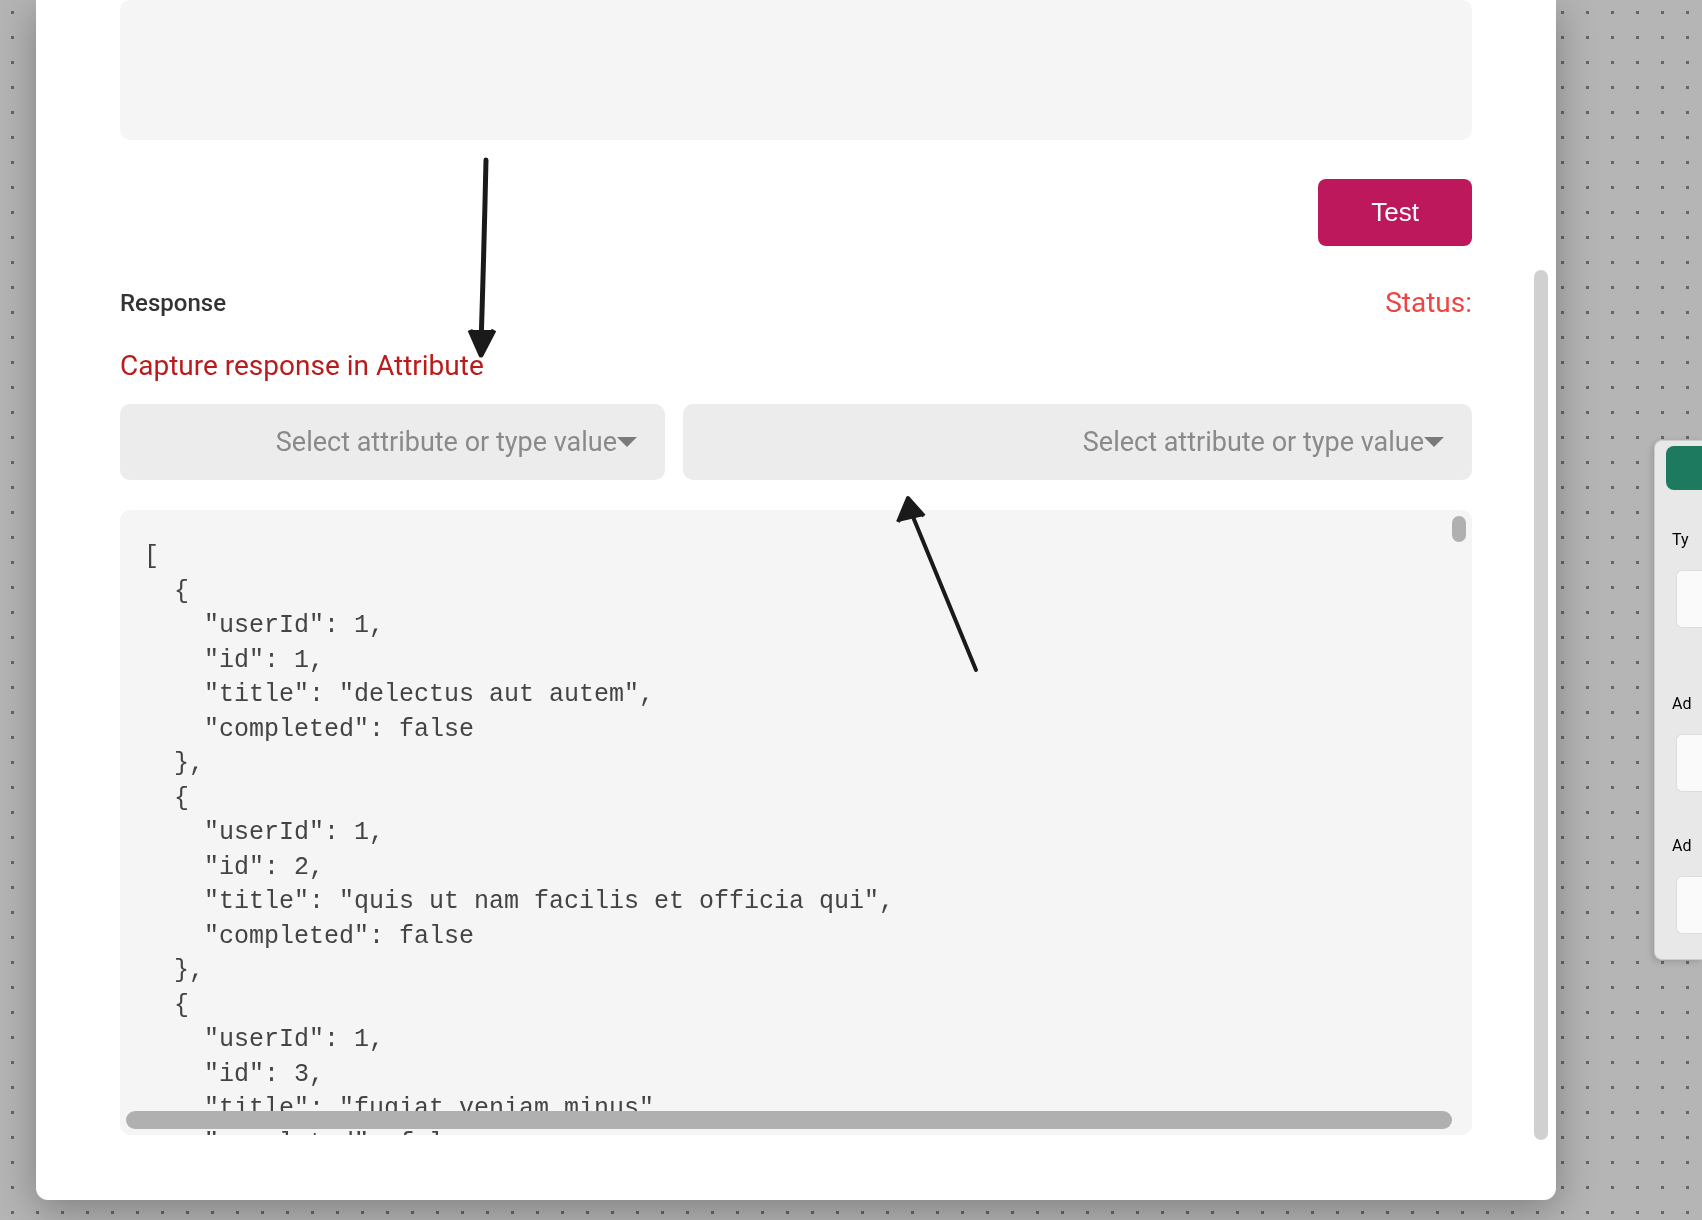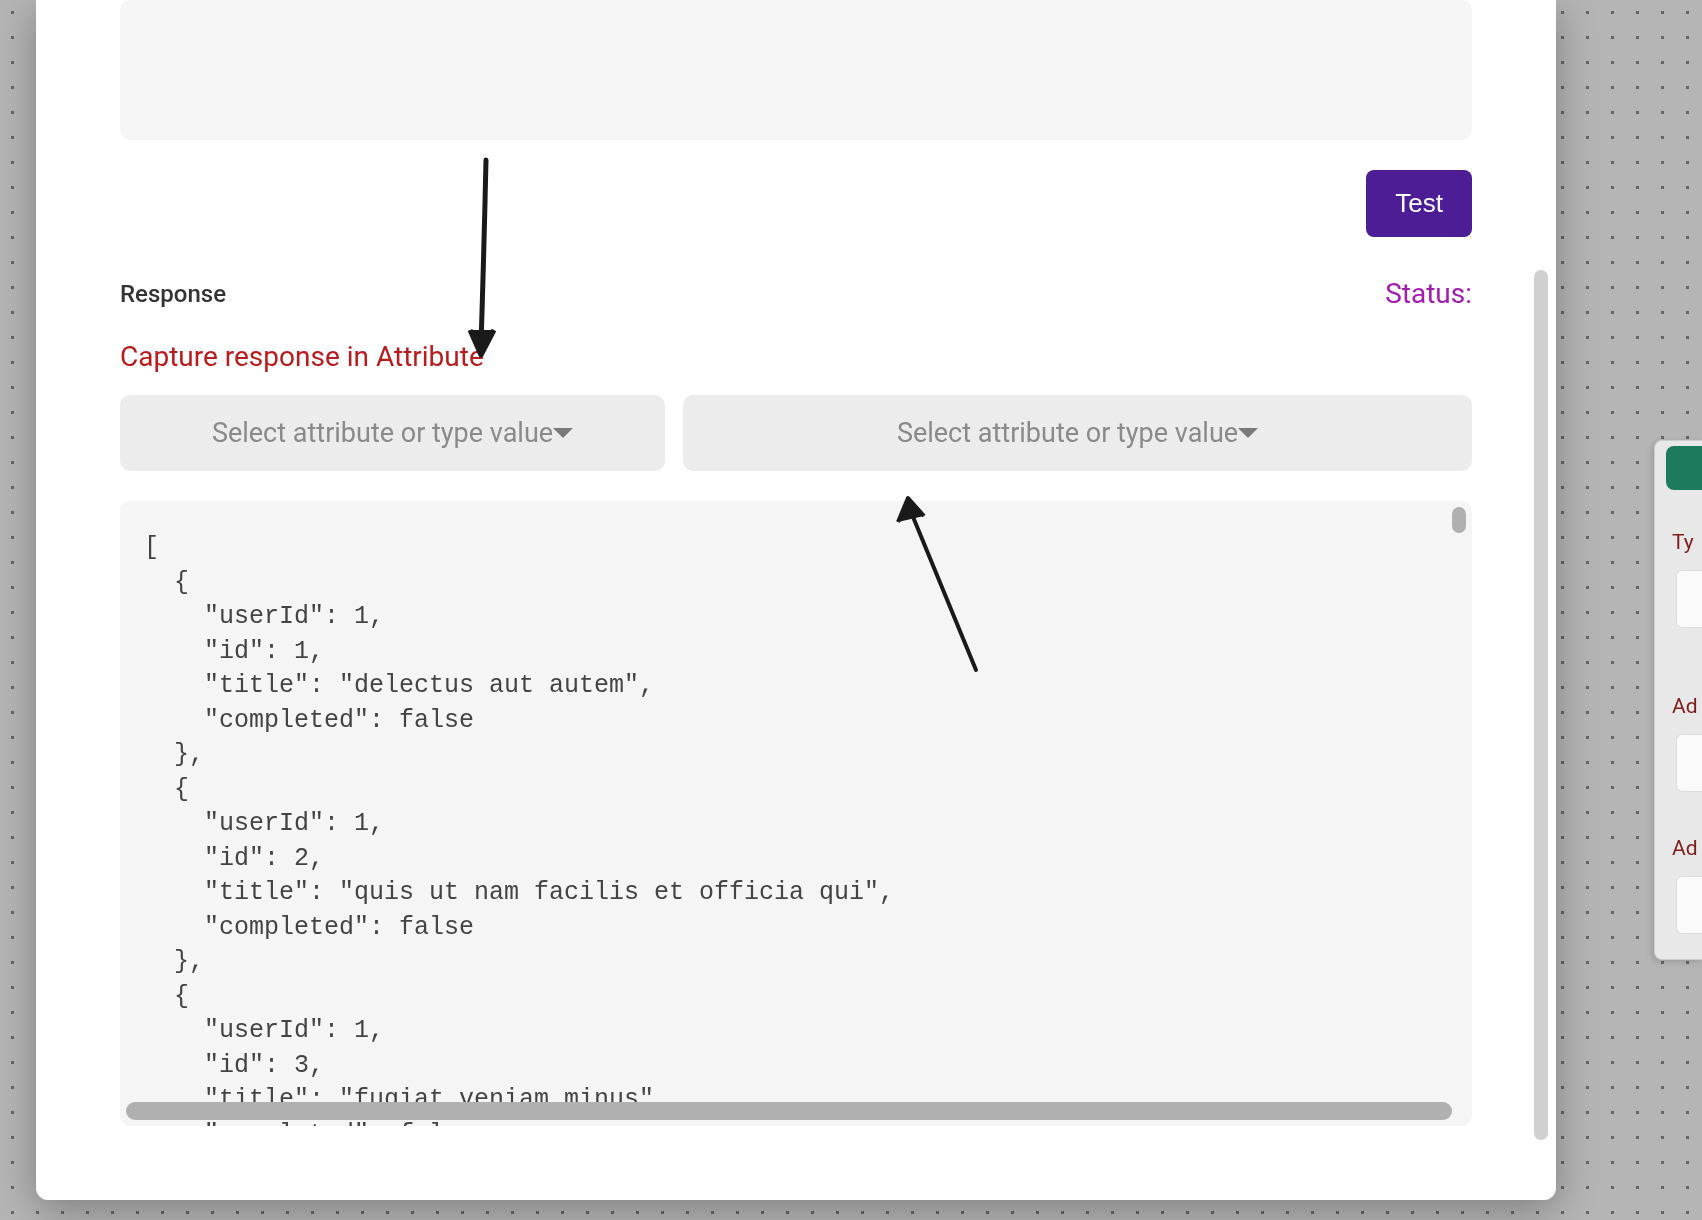--- a/index.html
+++ b/index.html
@@ -49,46 +49,47 @@
     }
     
     .button-row {
       display: flex;
       justify-content: flex-end;
       gap: 14px;
       margin-bottom: 40px;
     }
     
     .btn {
-      background: #4c1d95;
+      background: #be185d;
       color: #ffffff;
       border: none;
       border-radius: 8px;
-      padding: 18px 29px;
+      padding: 18px 53px;
       font-size: 26px;
       font-weight: 400;
       cursor: pointer;
+      margin-top: 9px;
     }
     
     .section-header {
       display: flex;
       justify-content: space-between;
       align-items: center;
       margin-bottom: 30px;
     }
     
     .section-title {
       font-size: 24px;
       color: #333;
       font-weight: 500;
     }
     
     .status-label {
       font-size: 28px;
-      color: #a21caf;
+      color: #ef4444;
       font-weight: 400;
     }
     
     .sub-label {
       font-size: 28px;
       color: #b91c1c;
       font-weight: 400;
       margin-bottom: 22px;
     }
     
@@ -96,21 +97,21 @@
       display: flex;
       gap: 18px;
       margin-bottom: 30px;
     }
     
     .select-box {
       background: #ececec;
       border-radius: 10px;
       padding: 22px 28px;
       display: flex;
-      justify-content: center;
+      justify-content: flex-end;
       align-items: center;
       cursor: pointer;
     }
     
     .select-box.small {
       flex: 0 0 545px;
     }
     
     .select-box.large {
       flex: 1;
@@ -218,22 +219,22 @@
       top: 446px;
       width: 36px;
       height: 44px;
       background: #1d7a5e;
       border-radius: 8px 0 0 8px;
     }
     
     .side-label {
       position: absolute;
       right: 0;
-      font-size: 21px;
-      color: #7f1d1d;
+      font-size: 16px;
+      color: #000000;
       width: 30px;
       overflow: hidden;
       white-space: nowrap;
     }
     
     .side-field {
       position: absolute;
       right: 0;
       height: 58px;
       background: #fafafa;

